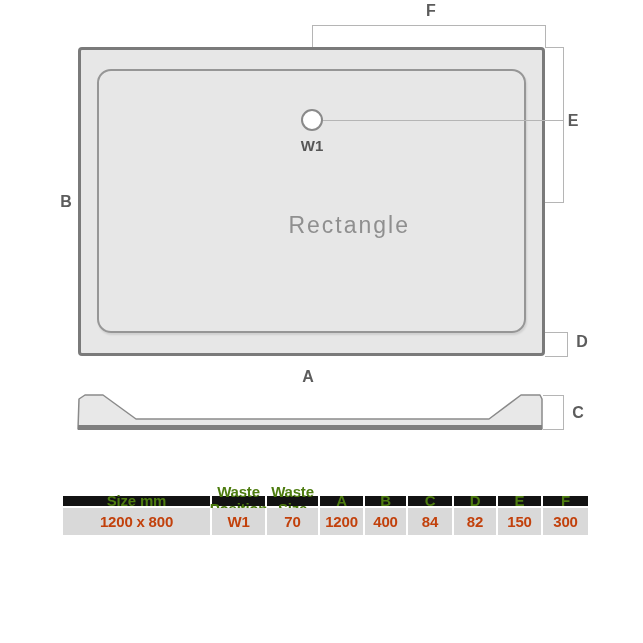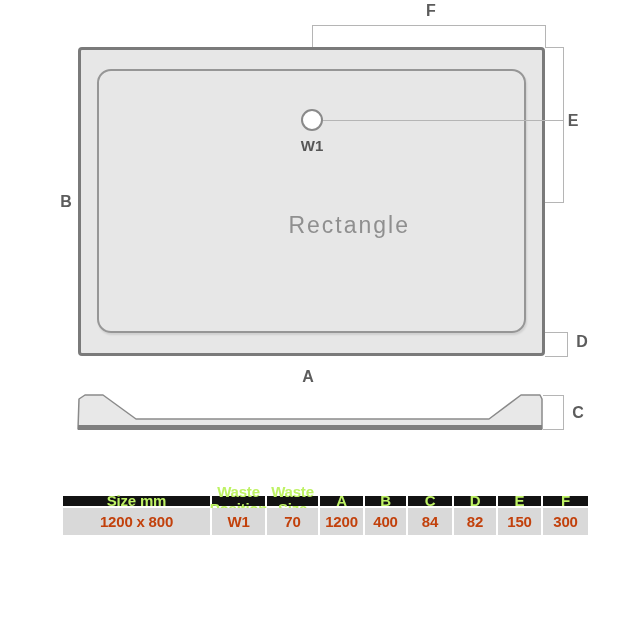--- a/index.html
+++ b/index.html
@@ -38,21 +38,21 @@
   
   .spec-table{position:absolute;left:63px;top:460px;width:525px;}
   .t-row{display:flex;width:525px;}
   .t-row.head{height:46px;margin-bottom:2px;}
   .t-row.data{height:27px;}
   .cell{
     box-sizing:border-box;display:flex;align-items:center;justify-content:center;
     text-align:center;border-right:2px solid #ffffff;
   }
   .cell:last-child{border-right:none;}
-  .head .cell{background:#121212;color:#bef264;font-size:15px;font-weight:bold;line-height:1.12;letter-spacing:-0.2px;margin-top:36px;}
+  .head .cell{background:#121212;color:#4d7c0f;font-size:15px;font-weight:bold;line-height:1.12;letter-spacing:-0.2px;margin-top:36px;}
   .data .cell{background:#d9d9d9;color:#c2410c;font-size:15px;font-weight:bold;letter-spacing:-0.2px;}
   .c0{width:149px;} .c1{width:55px;} .c2{width:53px;text-align:center;} .c3{width:45px;} .c4{width:43px;}
   .c5{width:46px;} .c6{width:44px;} .c7{width:45px;} .c8{width:45px;}
 </style>
 </head>
 <body>
 
 <div id="canvas">
 
   <div>

